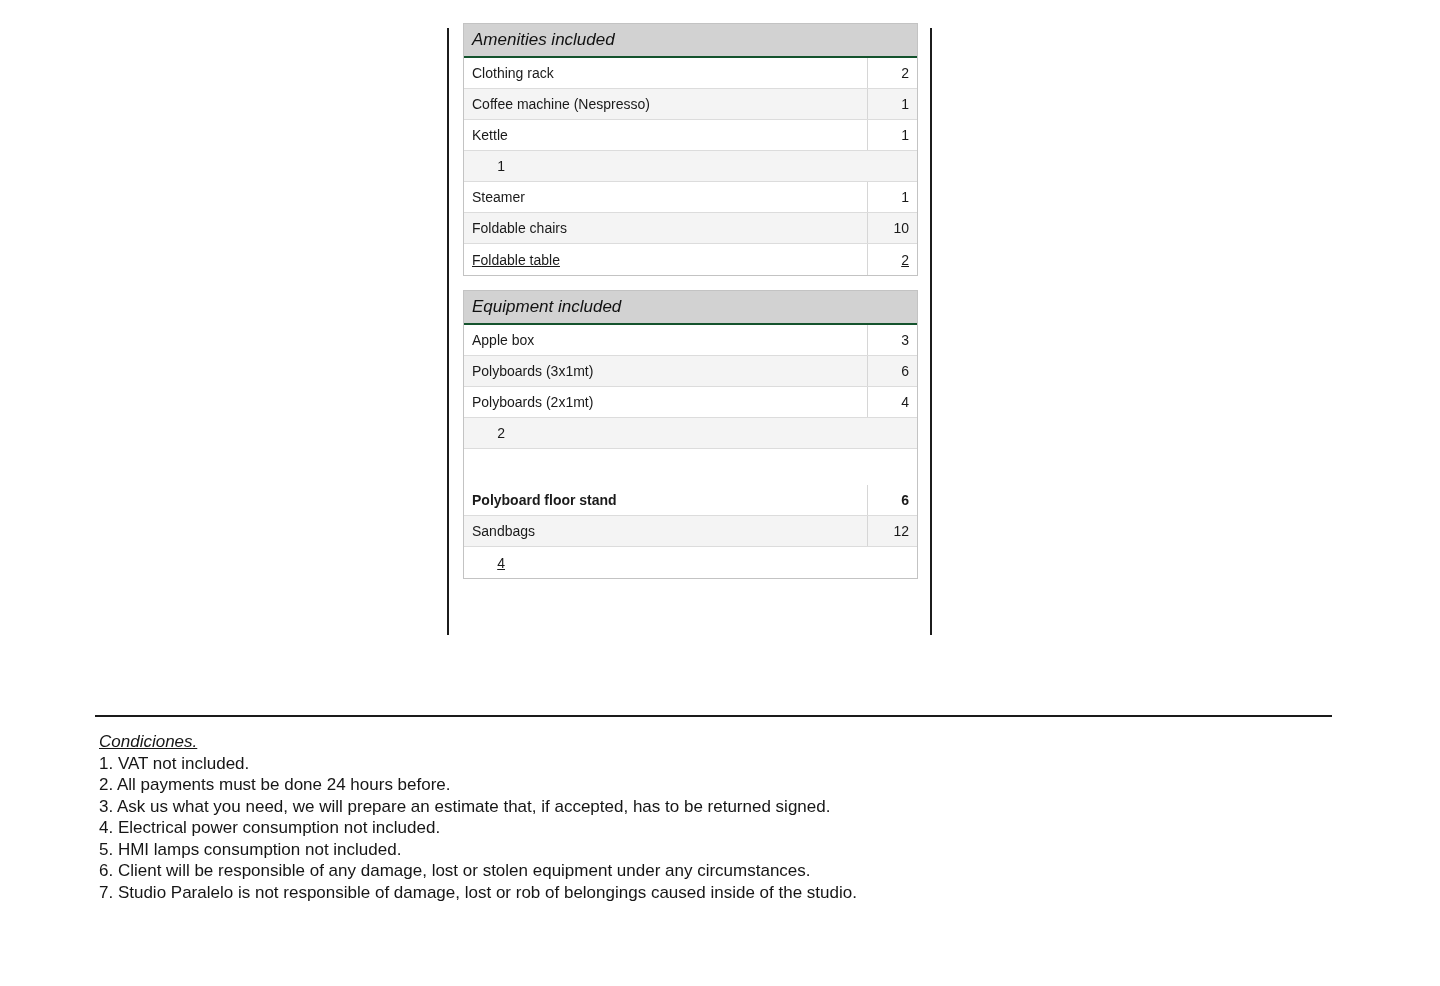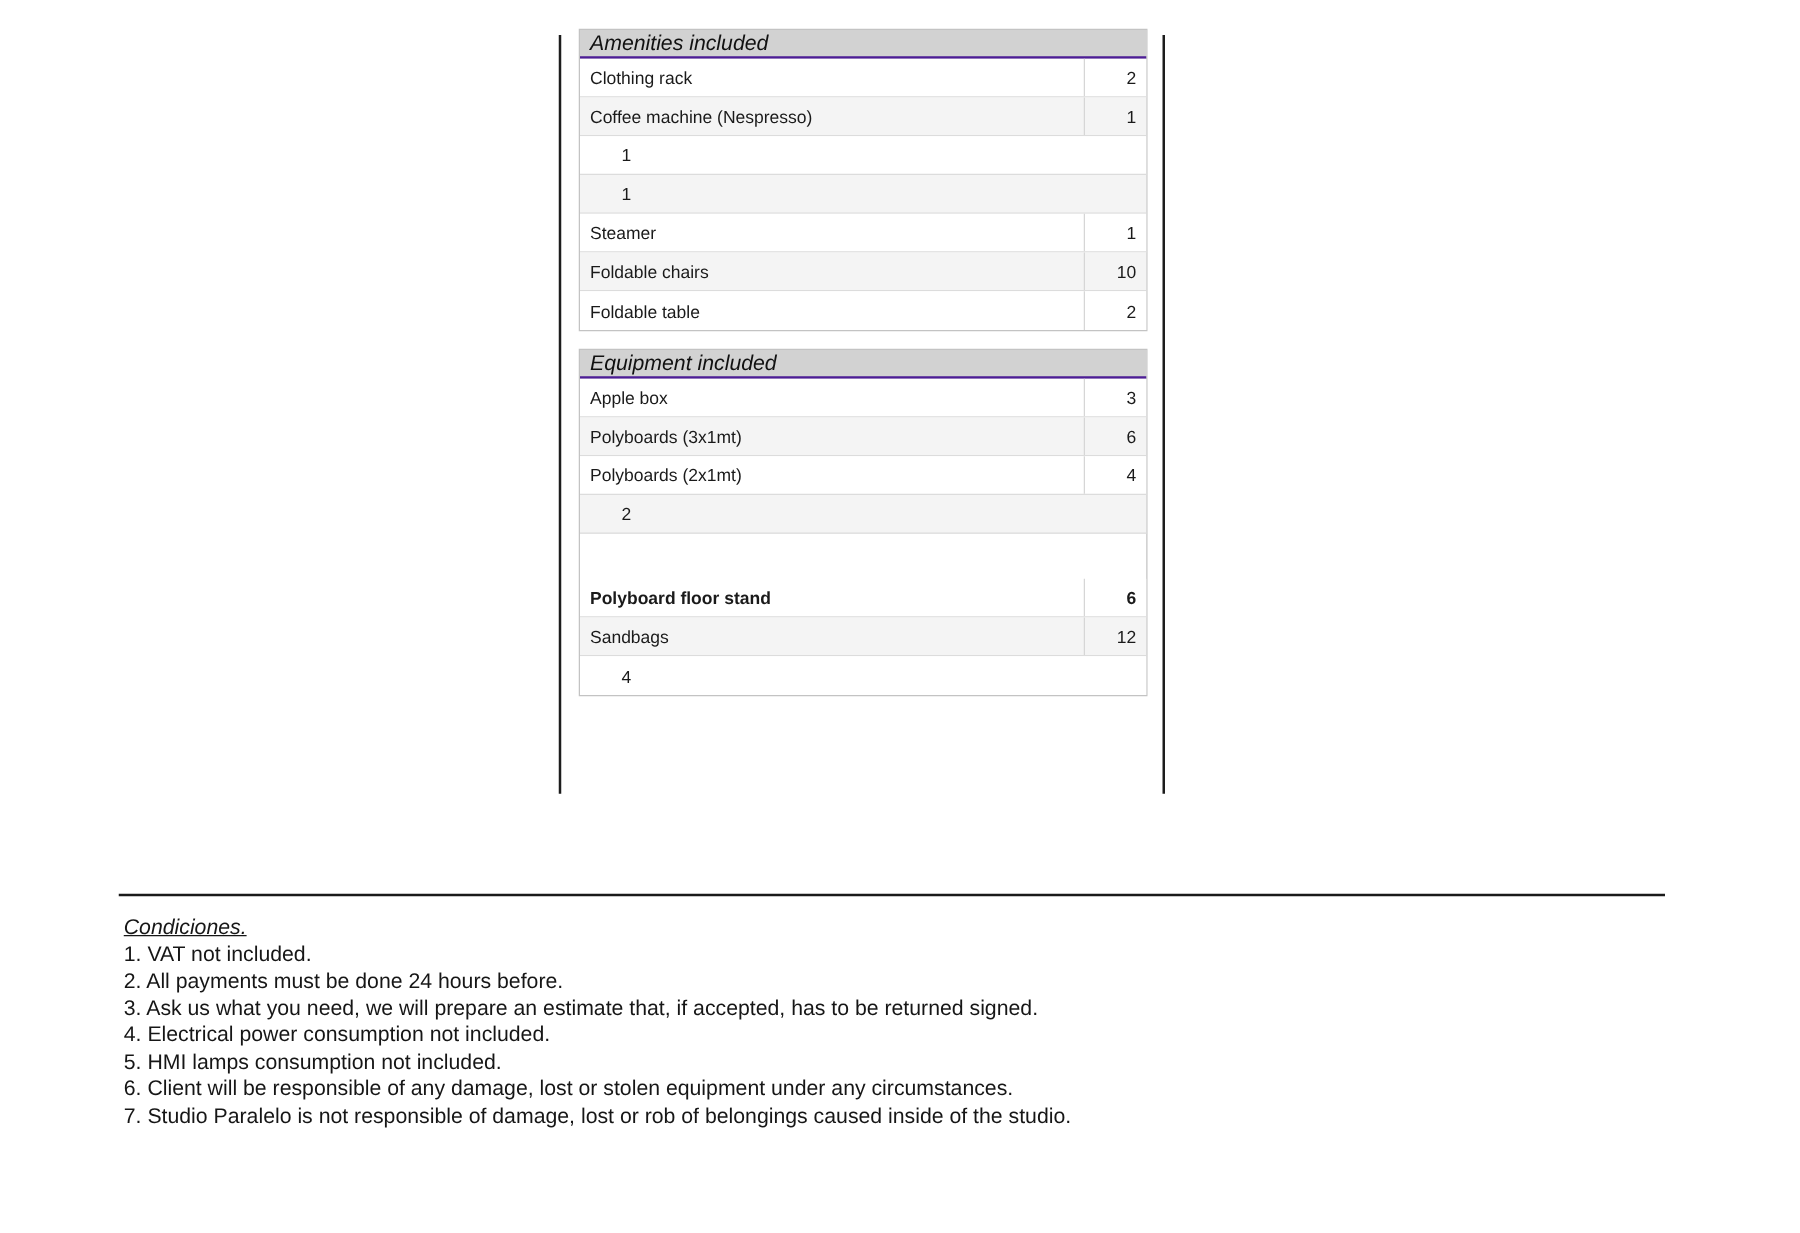--- a/index.html
+++ b/index.html
@@ -31,38 +31,38 @@
     top: 23px;
     width: 455px;
   }
   .data-table {
     width: 100%;
     border: 1px solid #c3c3c3;
     background: #ffffff;
   }
   .data-table + .data-table { margin-top: 14px; }
   .table-header {
-    height: 23px;
+    height: 34px;
     background: var(--header-bg, #d2d2d2);
-    border-bottom: 2px solid #4c1d95;
+    border-bottom: 2px solid #14532d;
     display: flex;
     align-items: center;
     padding-left: 8px;
     font-size: 17px;
     font-style: italic;
     color: #111111;
   }
   .table-row {
     height: 31px;
     display: flex;
     border-bottom: 1px solid #dcdcdc;
     background: #ffffff;
     font-size: 14px;
   }
-  .table-row:last-child { border-bottom: none; }
+  .table-row:last-child { border-bottom: none; text-decoration: underline; }
   .table-row.row-alt { background: var(--row-alt-bg, #f4f4f4); }
   .table-row.row-bold { font-weight: 600; margin-top: 36px; }
   .cell-label {
     flex: 1;
     display: flex;
     align-items: center;
     padding-left: 8px;
     border-right: 1px solid #d6d6d6;
     overflow: hidden;
     white-space: nowrap;
@@ -114,20 +114,21 @@
 
     <div class="table-row">
           <div class="cell-label">Clothing rack</div>
           <div class="cell-qty">2</div>
         </div>
         <div class="table-row row-alt">
           <div class="cell-label">Coffee machine (Nespresso)</div>
           <div class="cell-qty">1</div>
         </div>
         <div class="table-row">
+          <div class="cell-label">Kettle</div>
           <div class="cell-qty">1</div>
         </div>
         <div class="table-row row-alt">
           <div class="cell-qty">1</div>
         </div>
         <div class="table-row">
           <div class="cell-label">Steamer</div>
           <div class="cell-qty">1</div>
         </div>
         <div class="table-row row-alt">

